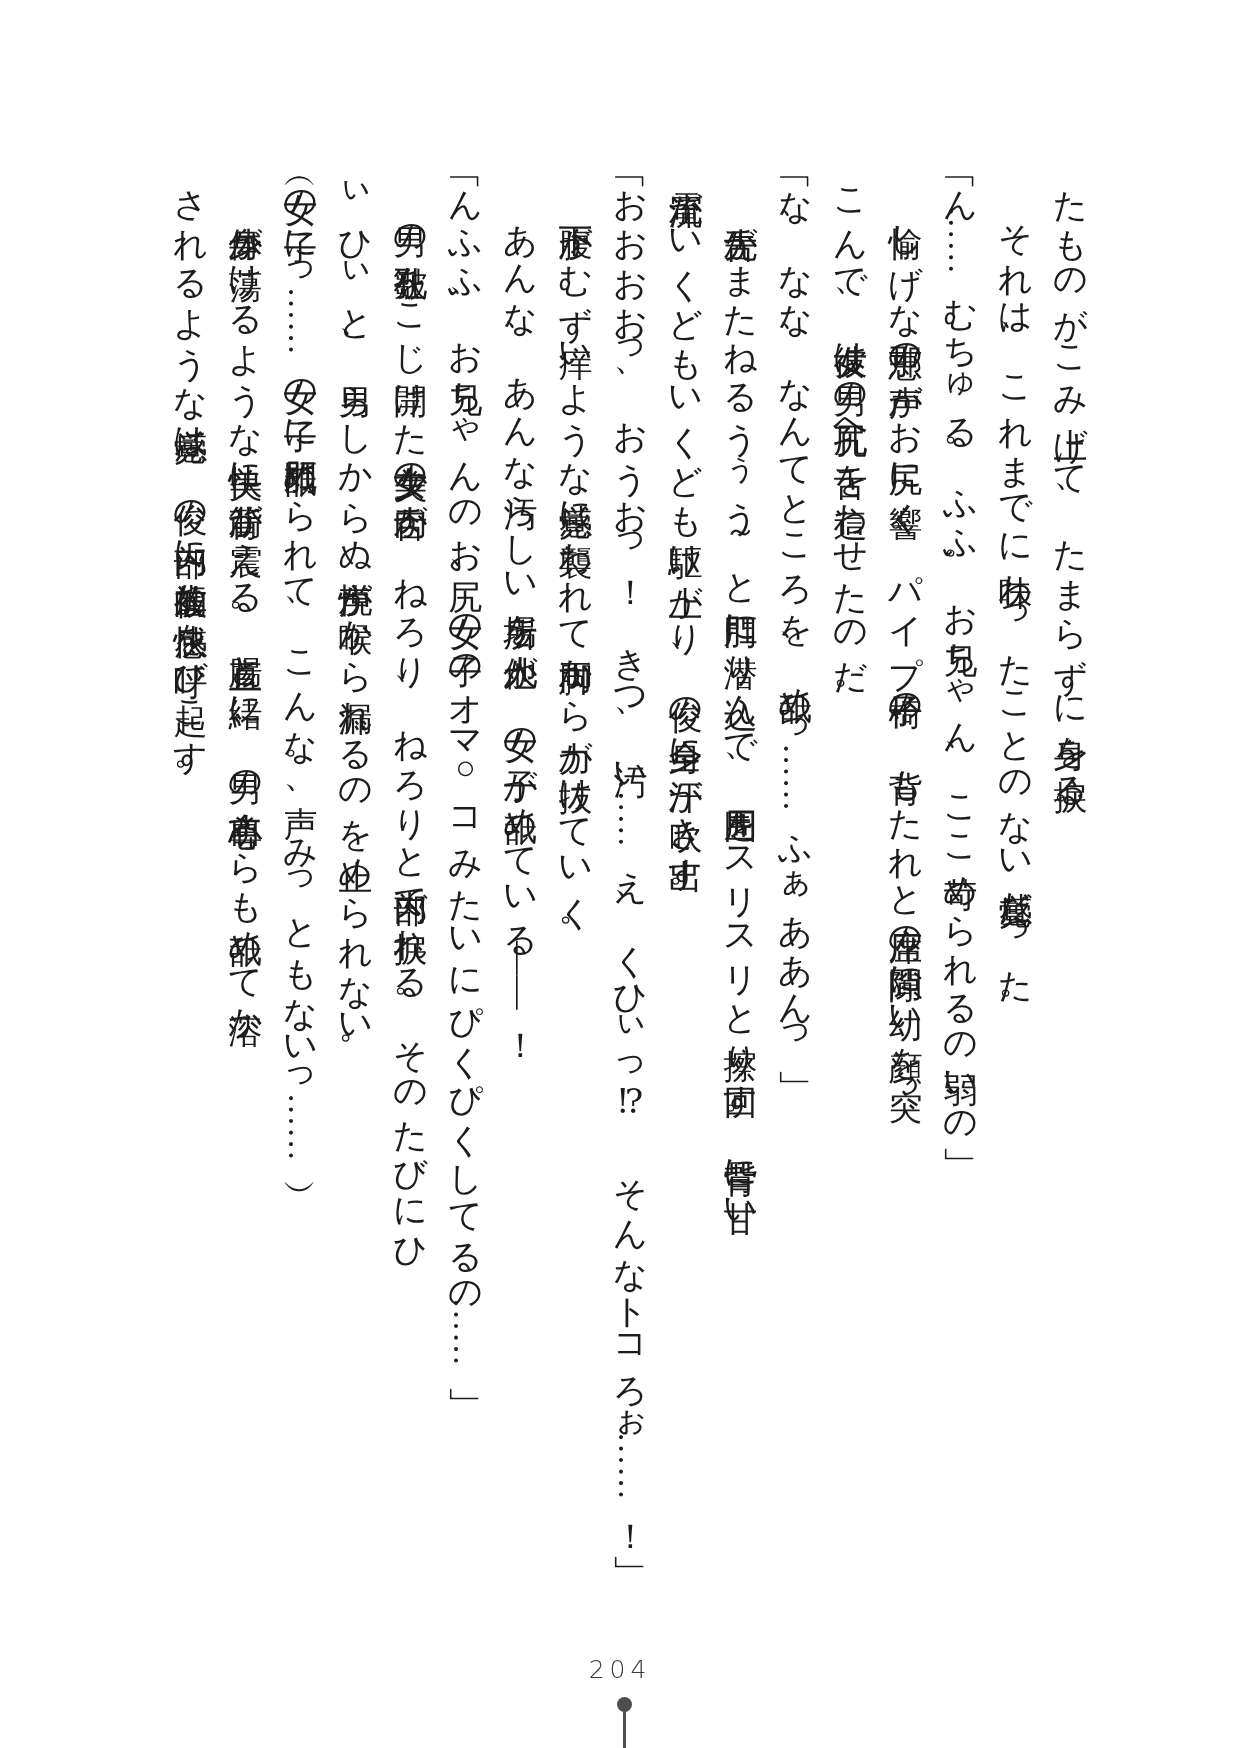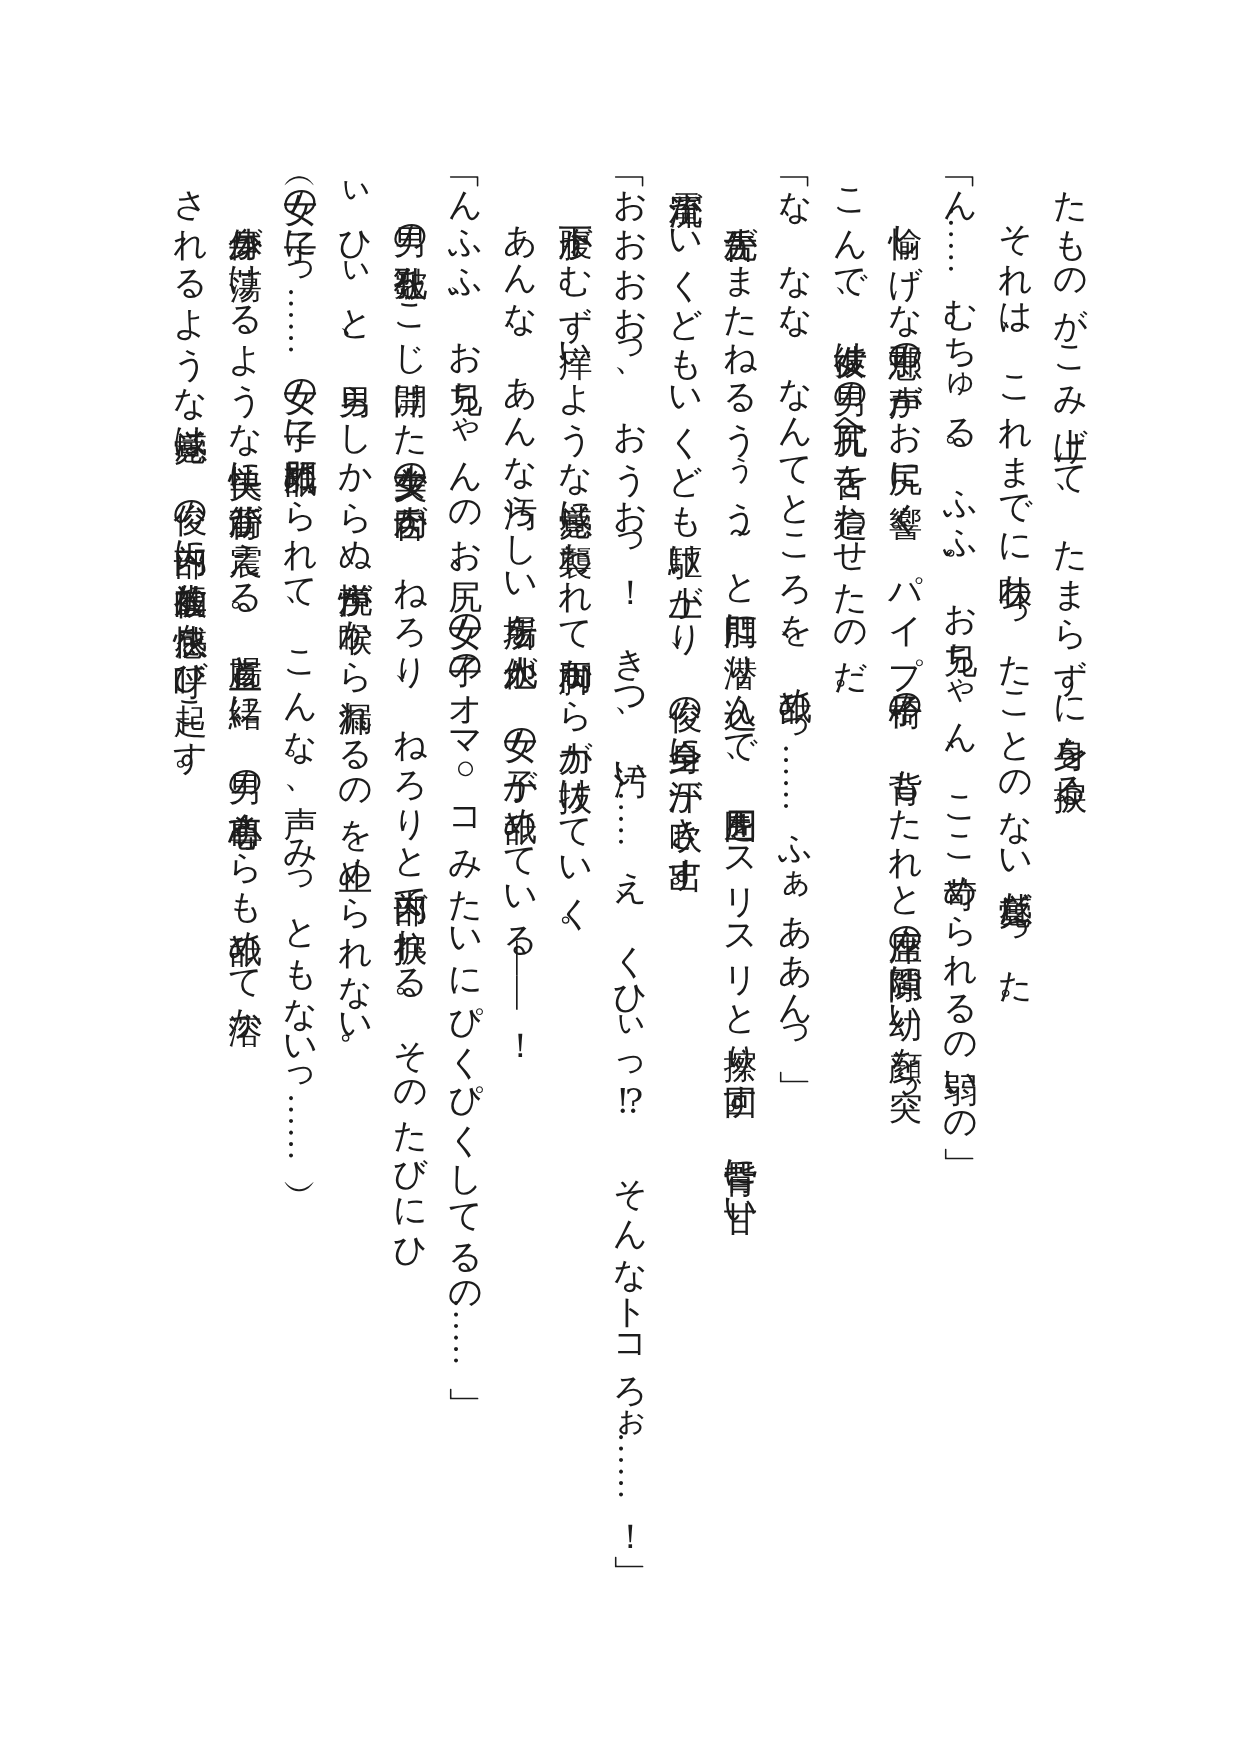--- a/index.html
+++ b/index.html
@@ -87,14 +87,19 @@
     <div class="tline">　下腹がむず痒いような感覚に襲われて両脚から力が抜けていく。</div>
     <div class="tline">　あんな、あんな汚らしい場所を他人が、女の子が舐めている――！</div>
     <div class="tline">「んふふ、お兄ちゃんのお尻、女の子のオマ○コみたいにぴくぴくしてるの……」</div>
     <div class="tline">　男の皺孔をこじ開けた美少女の舌肉が、ねろり、ねろりと内部で捩れる。そのたびにひ</div>
     <div class="tline">ぃひぃと、男らしからぬ悦声が喉から漏れるのを止められない。</div>
     <div class="tline">（女の子にっ……女の子に肛門舐められて、こんな。声、みっともないっ……）</div>
     <div class="tline">　身体が蕩けるような快美に背筋が震える。直腸と一緒に、男の自尊心すらも舐めて溶か</div>
     <div class="tline">されるような感覚は、俊の内部に被虐的な快感を呼び起こす。</div>
   </div>
 
+  <div class="page-footer">
+    <div class="page-number">204</div>
+    <div class="bookmark-dot"></div>
+    <div class="bookmark-line"></div>
+  </div>
 
 </div>
 
 </body></html>

